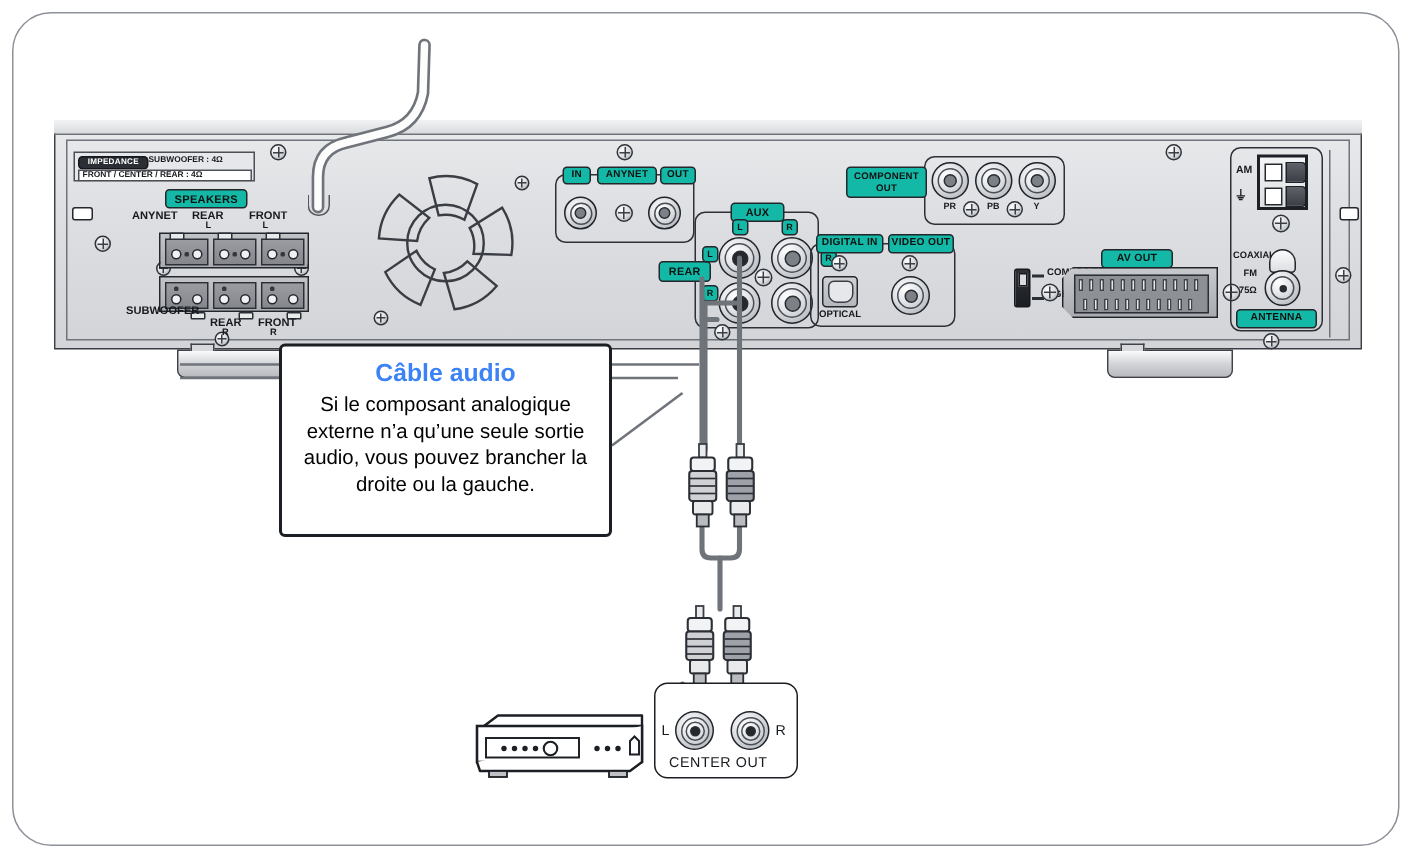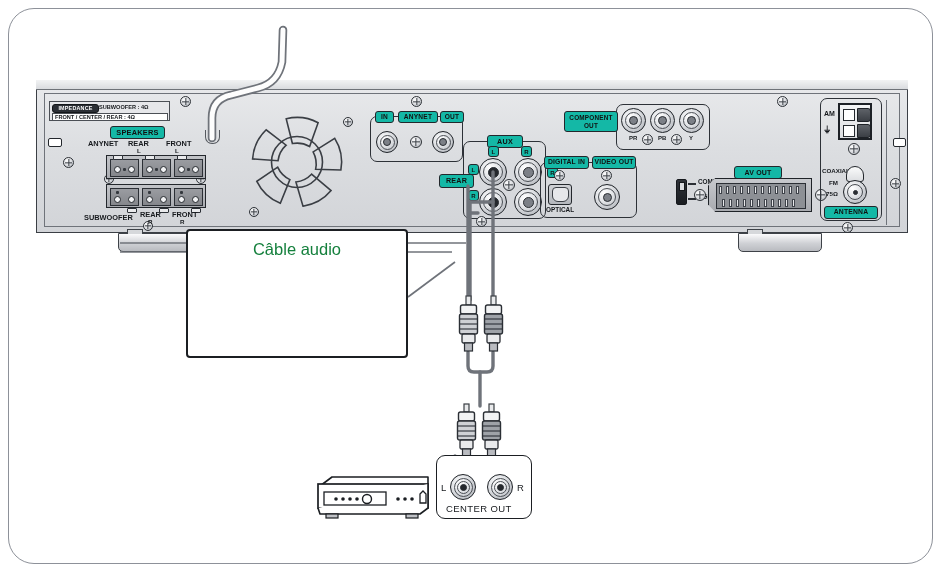--- a/index.html
+++ b/index.html
@@ -66,21 +66,21 @@
   #scart-inner{position:absolute;left:7px;top:4px;width:90px;height:26px;background:#8d9095;border:1.2px solid #2b2f35;box-sizing:border-box;}
   .scart-pin{position:absolute;width:3px;height:8px;background:#e8e9eb;border:1px solid #3f434a;box-sizing:border-box;}
 
   
   #rgb-switch{left:676px;top:179px;width:11px;height:26px;background:linear-gradient(180deg,#2e3238,#1a1d21);border:1.3px solid #15181c;box-sizing:border-box;border-radius:2px;}
   #rgb-knob{position:absolute;left:1.5px;top:2px;width:6px;height:9px;background:#d9dbde;border:1px solid #15181c;box-sizing:border-box;}
 
   
   #callout{left:186px;top:229px;width:222px;height:129px;background:#fff;border:2.1px solid #1b1e22;box-sizing:border-box;border-radius:4px;
            display:flex;flex-direction:column;align-items:center;justify-content:flex-start;padding:9px 8px 6px;}
-  #callout-title{font-size:16.5px;font-weight:400;color:#15803d;line-height:1.1;margin-bottom:3px;}
+  #callout-title{font-size:16.5px;font-weight:700;color:#3b82f6;line-height:1.1;margin-bottom:3px;}
   #callout-body{font-size:13.6px;color:#000;line-height:1.30;text-align:center;}
 
   
   #ext-device{left:310px;top:474px;width:116px;height:36px;}
 
   
   #audio-out-panel{left:436px;top:455px;width:96px;height:64px;background:#fff;border:1.7px solid #1b1e22;border-radius:9px;box-sizing:border-box;}
 
   .cable-line{stroke:#6f737a;stroke-width:3.4;fill:none;stroke-linecap:round;stroke-linejoin:round;}
   .leader{stroke:#6f737a;stroke-width:1.7;fill:none;}
@@ -167,21 +167,21 @@
       <div class="spk-lever" style="left:16px;top:19px;width:10px;height:5px;"></div>
     </div>
     <div class="spk-cell" style="left:67px;top:3px;width:29px;height:18px;">
       <div class="spk-sq" style="left:5px;top:2px;width:3px;height:3px;"></div>
       <div class="spk-hole" style="left:3px;top:7px;width:7px;height:7px;"></div>
       <div class="spk-hole" style="left:17px;top:7px;width:7px;height:7px;"></div>
       <div class="spk-lever" style="left:16px;top:19px;width:10px;height:5px;"></div>
     </div>
   </div>
 
-  <div class="plain-label" style="left:84px;top:214px;font-size:7.4px;">SUBWOOFER</div>
+  <div class="plain-label" style="left:84px;top:203px;font-size:7.4px;">SUBWOOFER</div>
   <div class="plain-label" style="left:140px;top:211px;font-size:7.4px;">REAR</div>
   <div class="plain-label" style="left:148px;top:219px;font-size:6.2px;">R</div>
   <div class="plain-label" style="left:172px;top:211px;font-size:7.4px;">FRONT</div>
   <div class="plain-label" style="left:180px;top:219px;font-size:6.2px;">R</div>
 
   <div class="abs" id="fan">
     <svg class="ink" width="108" height="108" viewBox="0 0 108 108">
       <g fill="none" stroke="#3a3e44" stroke-width="1.6">
         <circle cx="54" cy="54" r="25.5"></circle>
         <path d="M54 9.5 A44.5 44.5 0 0 1 84 21 L70 42 A25.5 25.5 0 0 0 54 35 Z" transform="rotate(-14 54 54)"></path>
@@ -423,20 +423,21 @@
   <svg class="ink" width="945" height="574" viewBox="0 0 945 574" style="pointer-events:none;">
     <path class="leader" d="M408 243 L466 243"></path>
     <path class="leader" d="M408 252 L452 252"></path>
     <path class="leader" d="M408 297 L455 262 L455 262"></path>
     <path class="leader" d="M186 243 L120 243"></path>
     <path class="leader" d="M186 252 L120 252"></path>
   </svg>
 
   <div class="abs" id="callout">
     <div id="callout-title">Câble audio</div>
+    <div id="callout-body">Si le composant analogique externe n’a qu’une seule sortie audio, vous pouvez brancher la droite ou la gauche.</div>
   </div>
 
   <div class="abs" id="ext-device">
     <svg class="ink" width="130" height="46" viewBox="0 0 130 46">
       <path d="M10 12 L22 3 L118 3 L118 10" fill="#fff" stroke="#1b1e22" stroke-width="1.6" stroke-linejoin="round"></path>
       <rect x="8" y="10" width="110" height="24" fill="#fff" stroke="#1b1e22" stroke-width="1.7"></rect>
       <path d="M118 10 L118 34 L110 40 L10 40 L8 34" fill="#fff" stroke="#1b1e22" stroke-width="1.6" stroke-linejoin="round"></path>
       <rect x="14" y="18" width="62" height="13" fill="#fff" stroke="#1b1e22" stroke-width="1.3"></rect>
       <circle cx="26" cy="25" r="1.8" fill="#1b1e22"></circle>
       <circle cx="33" cy="25" r="1.8" fill="#1b1e22"></circle>

